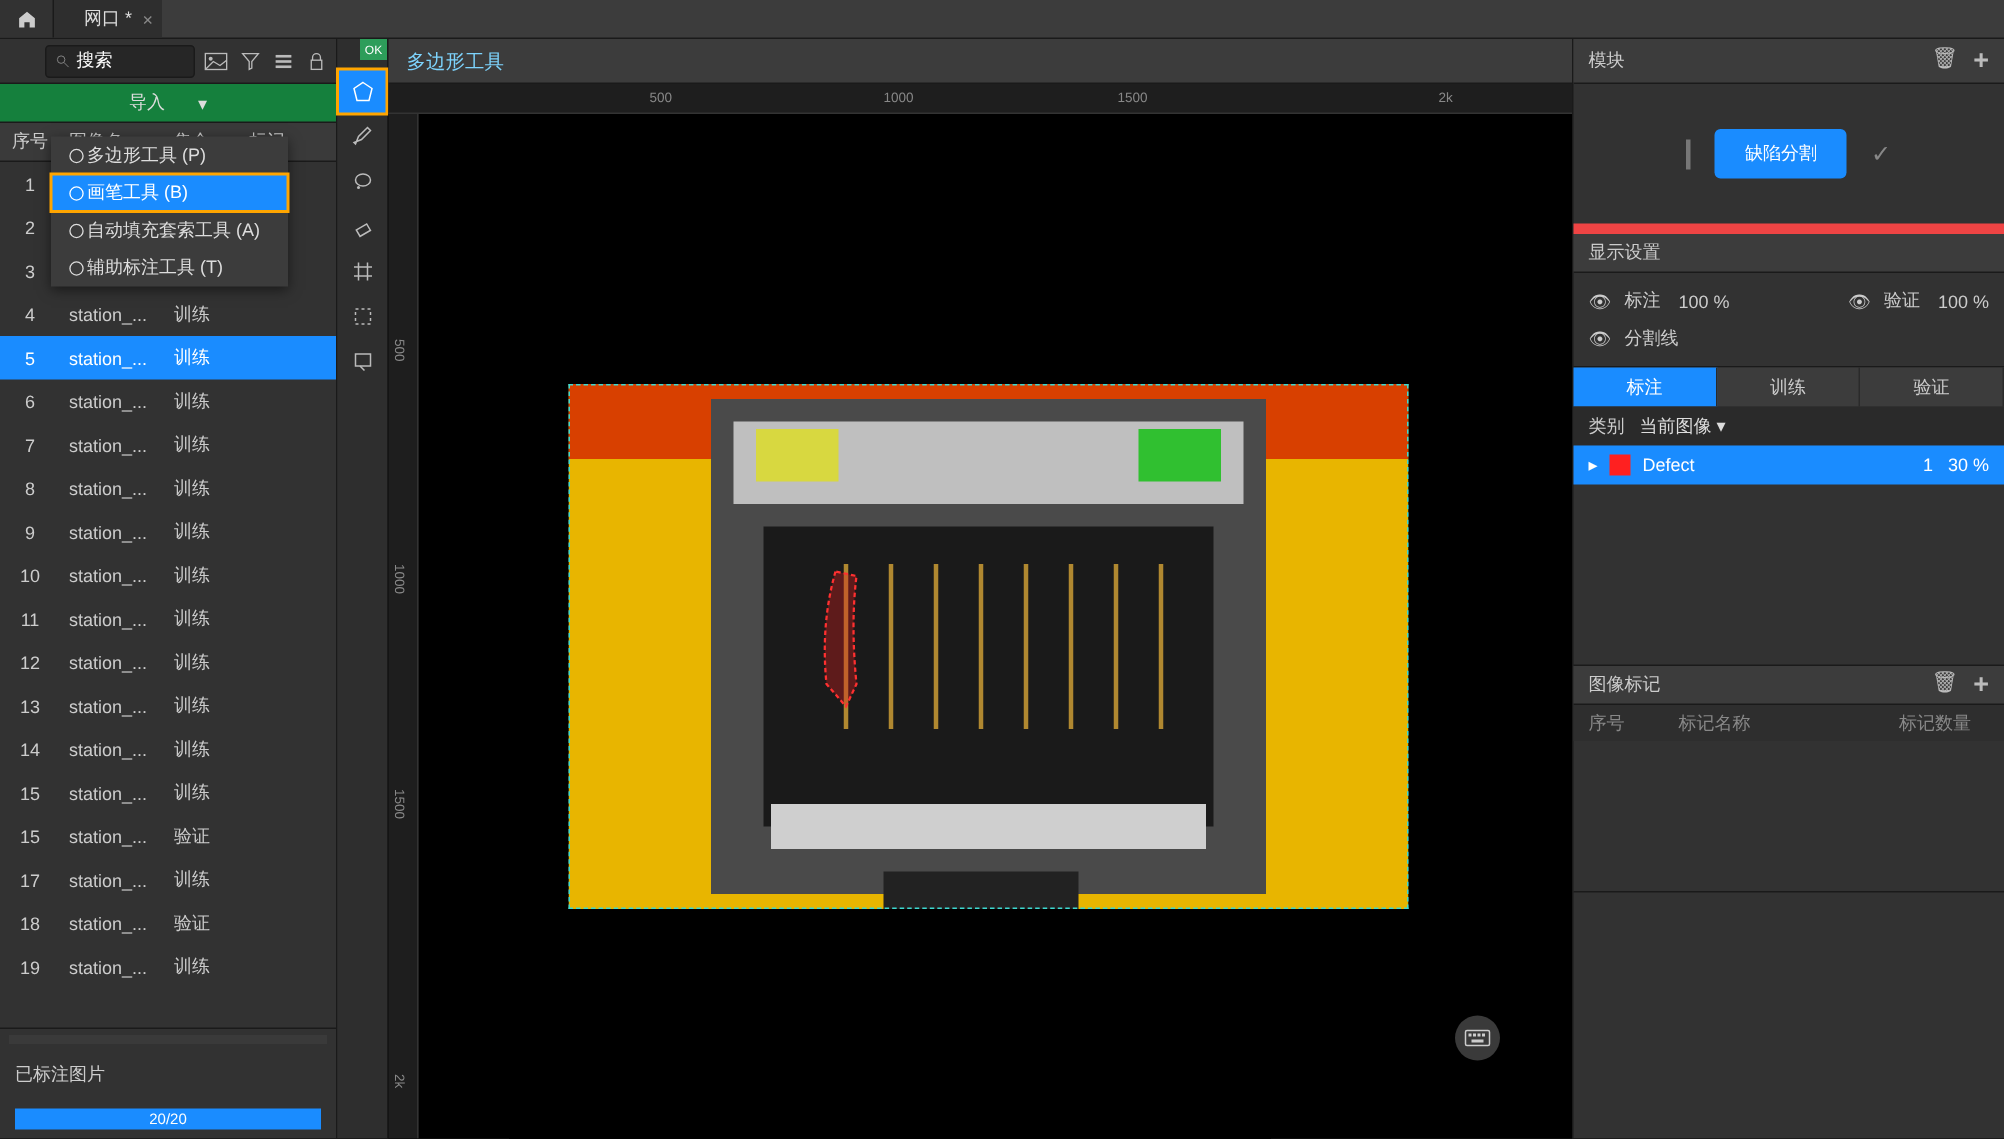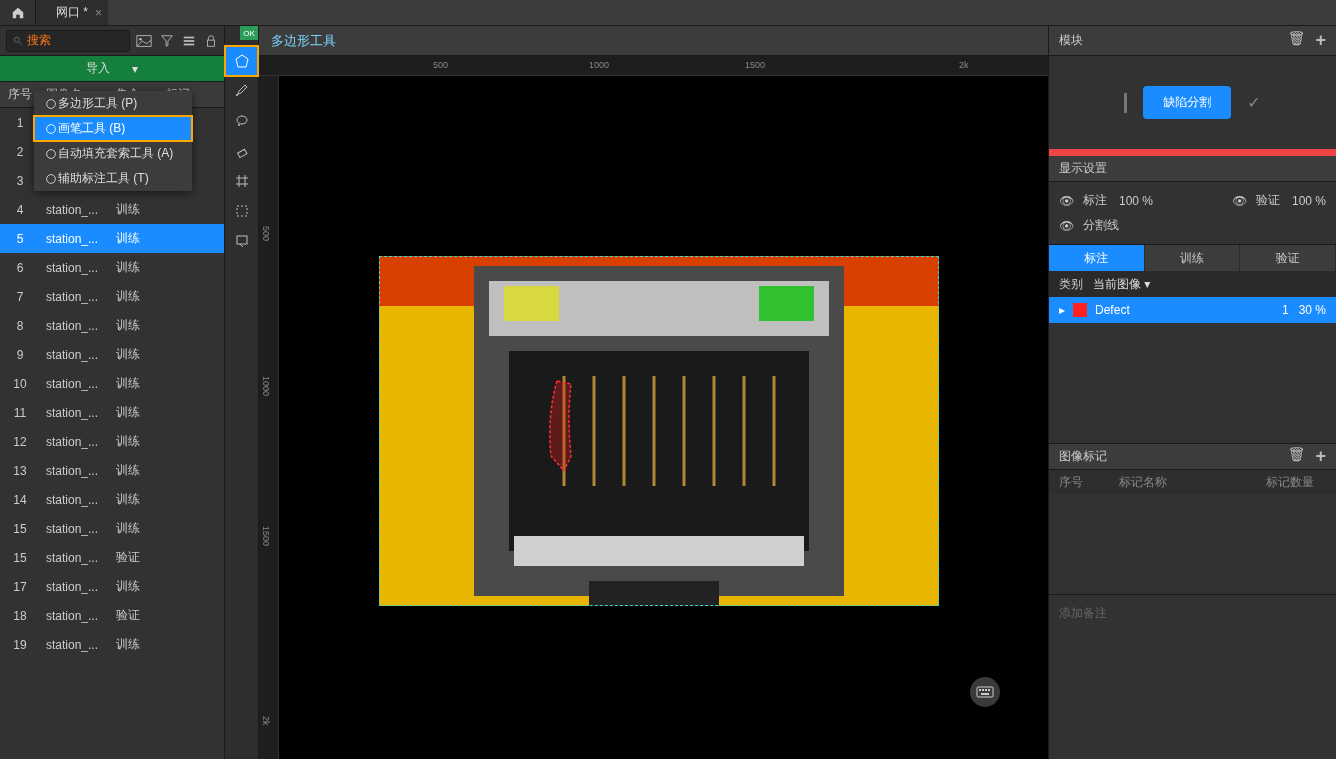--- a/index.html
+++ b/index.html
@@ -4,21 +4,21 @@
 <style>
 * { margin: 0; padding: 0; box-sizing: border-box; font-family: "Microsoft YaHei", sans-serif; }
 body { background: #2b2b2b; color: #ccc; font-size: 12px; width: 1336px; height: 759px; overflow: hidden; display: flex; flex-direction: column; }
 .top-tabs { height: 26px; background: #3c3c3c; display: flex; align-items: stretch; border-bottom: 1px solid #1a1a1a; }
 .home-tab { width: 36px; display: flex; align-items: center; justify-content: center; background: #323232; border-right: 1px solid #1a1a1a; }
 .file-tab { padding: 0 20px; display: flex; align-items: center; gap: 40px; background: #2e2e2e; color: #ddd; position: relative; }
 .file-tab .close { color: #888; position: absolute; right: 6px; }
 .main { flex: 1; display: flex; }
 .left-panel { width: 225px; background: #323232; display: flex; flex-direction: column; border-right: 1px solid #1a1a1a; }
 .search-row { height: 30px; display: flex; align-items: center; padding: 0 6px; gap: 6px; border-bottom: 1px solid #1a1a1a; }
-.search-box { flex: 1; height: 22px; background: #262626; border: 1px solid #1a1a1a; border-radius: 3px; display: flex; align-items: center; padding: 0 6px; color: #f97316; }
+.search-box { flex: 1; height: 22px; background: #262626; border: 1px solid #1a1a1a; border-radius: 3px; display: flex; align-items: center; padding: 0 6px; color: #ffffff; margin-left: 24px; }
 .search-icons { display: flex; gap: 8px; color: #bbb; }
 .import-row { height: 26px; display: flex; align-items: center; justify-content: center; gap: 22px; background: #15803d; border-bottom: 1px solid #1a1a1a; color: #ddd; }
 .table-header { height: 26px; display: flex; align-items: center; background: #3a3a3a; border-bottom: 1px solid #1a1a1a; }
 .th, .td { padding: 0 6px; }
 .col-seq { width: 40px; text-align: center; }
 .col-name { width: 70px; }
 .col-set { width: 50px; }
 .col-mark { width: 50px; }
 .table-body { flex: 1; overflow-y: auto; }
 .table-row { height: 29px; display: flex; align-items: center; }
@@ -236,20 +236,29 @@
           <div class="td col-set">验证</div>
           <div class="td col-mark"></div>
         </div>
         <div class="table-row">
           <div class="td col-seq">19</div>
           <div class="td col-name">station_...</div>
           <div class="td col-set">训练</div>
           <div class="td col-mark"></div>
         </div>
       </div>
+    <div class="left-bottom">
+      <div style="height:6px;background:#3a3a3a;margin:4px 6px"></div>
+      <div class="section-label">已标注图片</div>
+      <div class="progress-row">
+        <div class="progress-bar">
+            <span>20/20</span>
+          </div>
+      </div>
+    </div>
   </div>
 
   <div class="toolbar">
     <div class="tool-btn" style="height:20px;justify-content:flex-end">
         <div class="ok-badge">OK</div>
       </div>
     <div class="tool-btn active highlight">
         <svg width="16" height="16" viewBox="0 0 16 16">
           <polygon points="8,2 14,6 12,14 4,14 2,6" fill="none" stroke="#fff"></polygon>
         </svg>
@@ -435,16 +444,15 @@
           </div>
       </div>
       <div class="mk-head">
         <div class="mk-col1">序号</div>
         <div class="mk-col2">标记名称</div>
         <div class="mk-col3">标记数量</div>
       </div>
       <div style="height:100px"></div>
     </div>
     <div class="remarks-section">
-      <div class="remarks-body"><span>添加备注</span></div>
     </div>
   </div>
 </div>
 
 </body></html>

